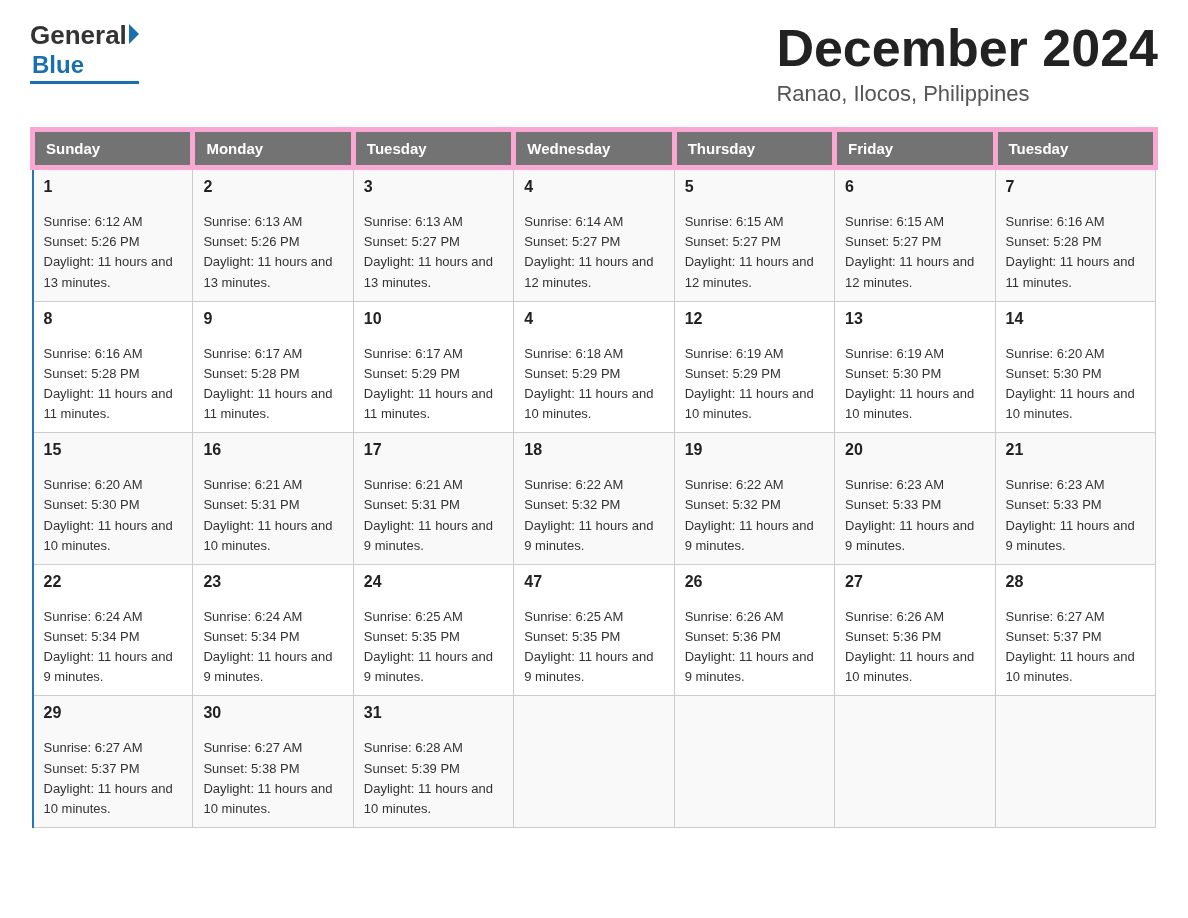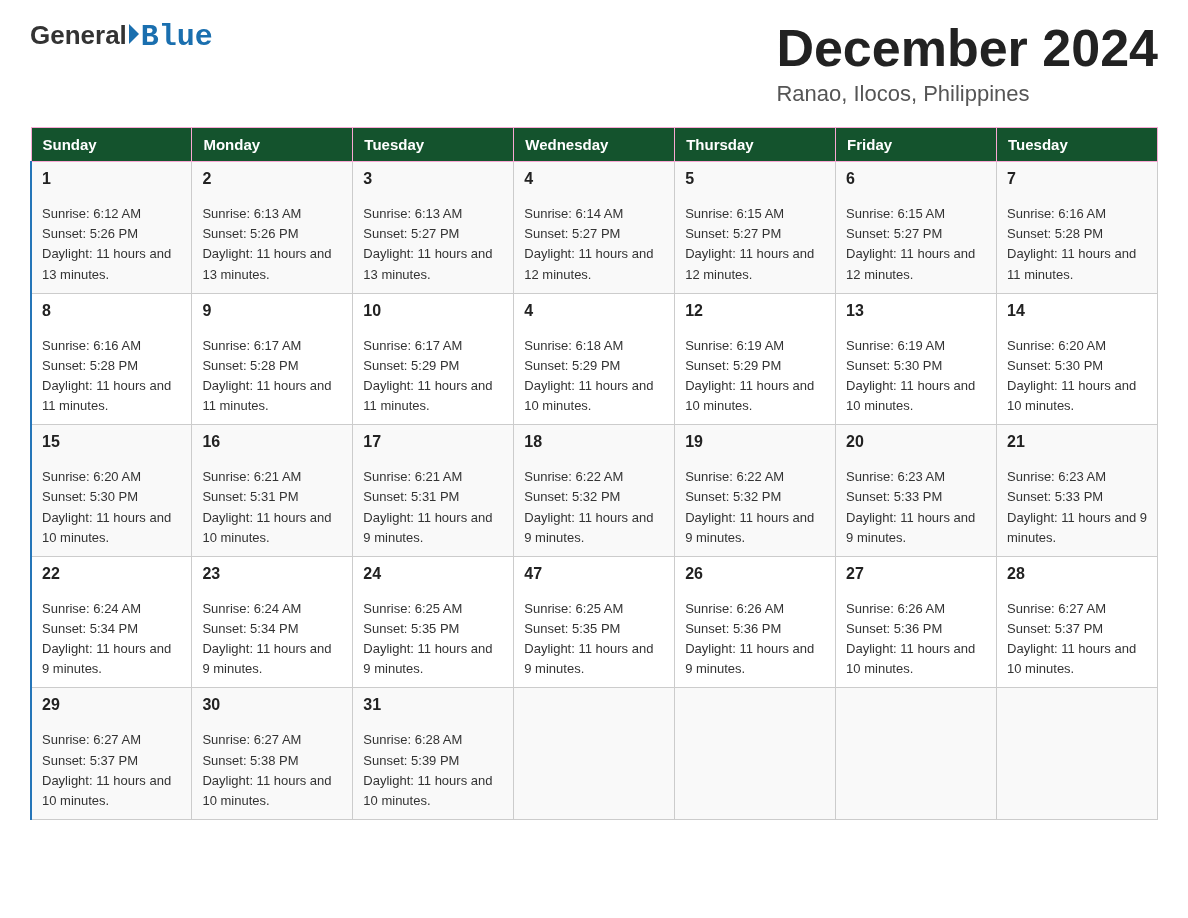--- a/index.html
+++ b/index.html
@@ -11,21 +11,21 @@
       padding: 20px 30px;
     }
     .header {
       display: flex;
       justify-content: space-between;
       align-items: flex-start;
       margin-bottom: 20px;
     }
     .logo {
       display: flex;
-      flex-direction: row;
+      flex-direction: column;
       align-items: flex-start;
     }
     .logo-text {
       display: flex;
       align-items: center;
       font-size: 26px;
       font-weight: bold;
       color: #333;
     }
     .logo-general { color: #333; }
@@ -55,27 +55,27 @@
       font-size: 22px;
       color: #555;
       margin-top: 4px;
     }
     table {
       width: 100%;
       border-collapse: collapse;
       table-layout: fixed;
     }
     thead th {
-      background: #14532d;
+      background: #737373;
       color: #fff;
       padding: 8px 11px;
       font-size: 15px;
       font-weight: bold;
       text-align: left;
-      border: 1px solid #f9a8d4;
+      border: 5px solid #f9a8d4;
     }
     tbody td {
       vertical-align: top;
       padding: 8px 10px;
       border: 1px solid #ccc;
       font-size: 13px;
       color: #222;
       height: 110px;
     }
     tbody tr:nth-child(odd) td { background: #f9f9f9; }
@@ -97,21 +97,21 @@
   </style>
 </head>
 <body>
 
 <div class="header">
   <div class="logo">
     <div class="logo-text">
       <span class="logo-general">General</span>
       <span class="logo-triangle"></span>
     </div>
-    <span class="logo-blue" style="font-size:30px;font-weight:bold;padding-left:2px;font-family:Liberation Mono, monospace;">Blue</span>
+    <span class="logo-blue" style="font-size:24px;font-weight:bold;padding-left:2px;">Blue</span>
     <div class="logo-underline"></div>
   </div>
   <div class="title-block">
     <div class="month-title">December 2024</div>
     <div class="location">Ranao, Ilocos, Philippines</div>
   </div>
 </div>
 
 <table>
   <thead>

